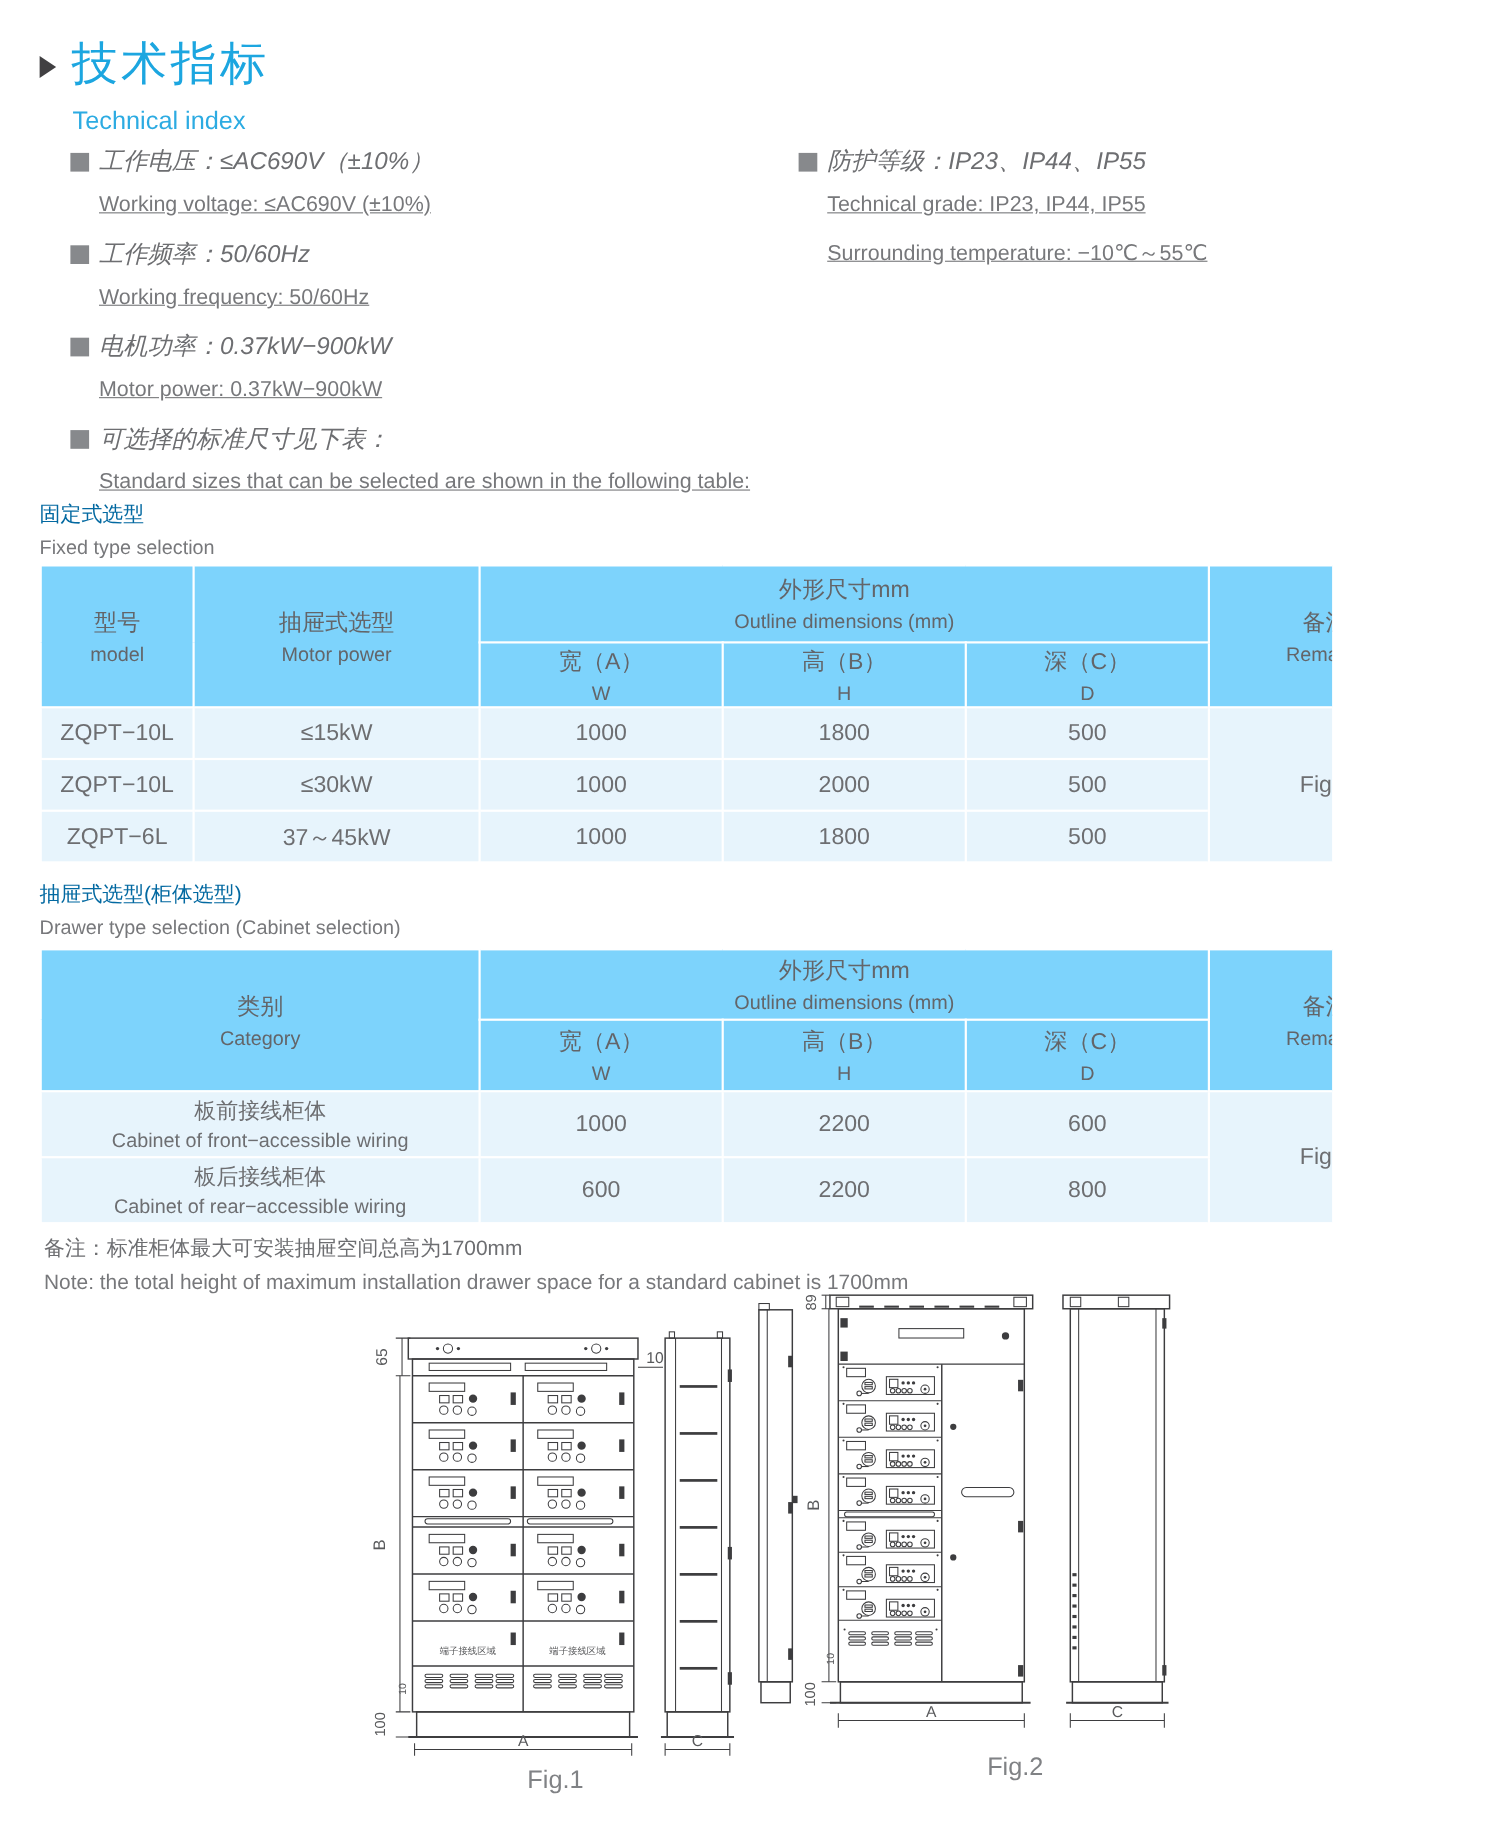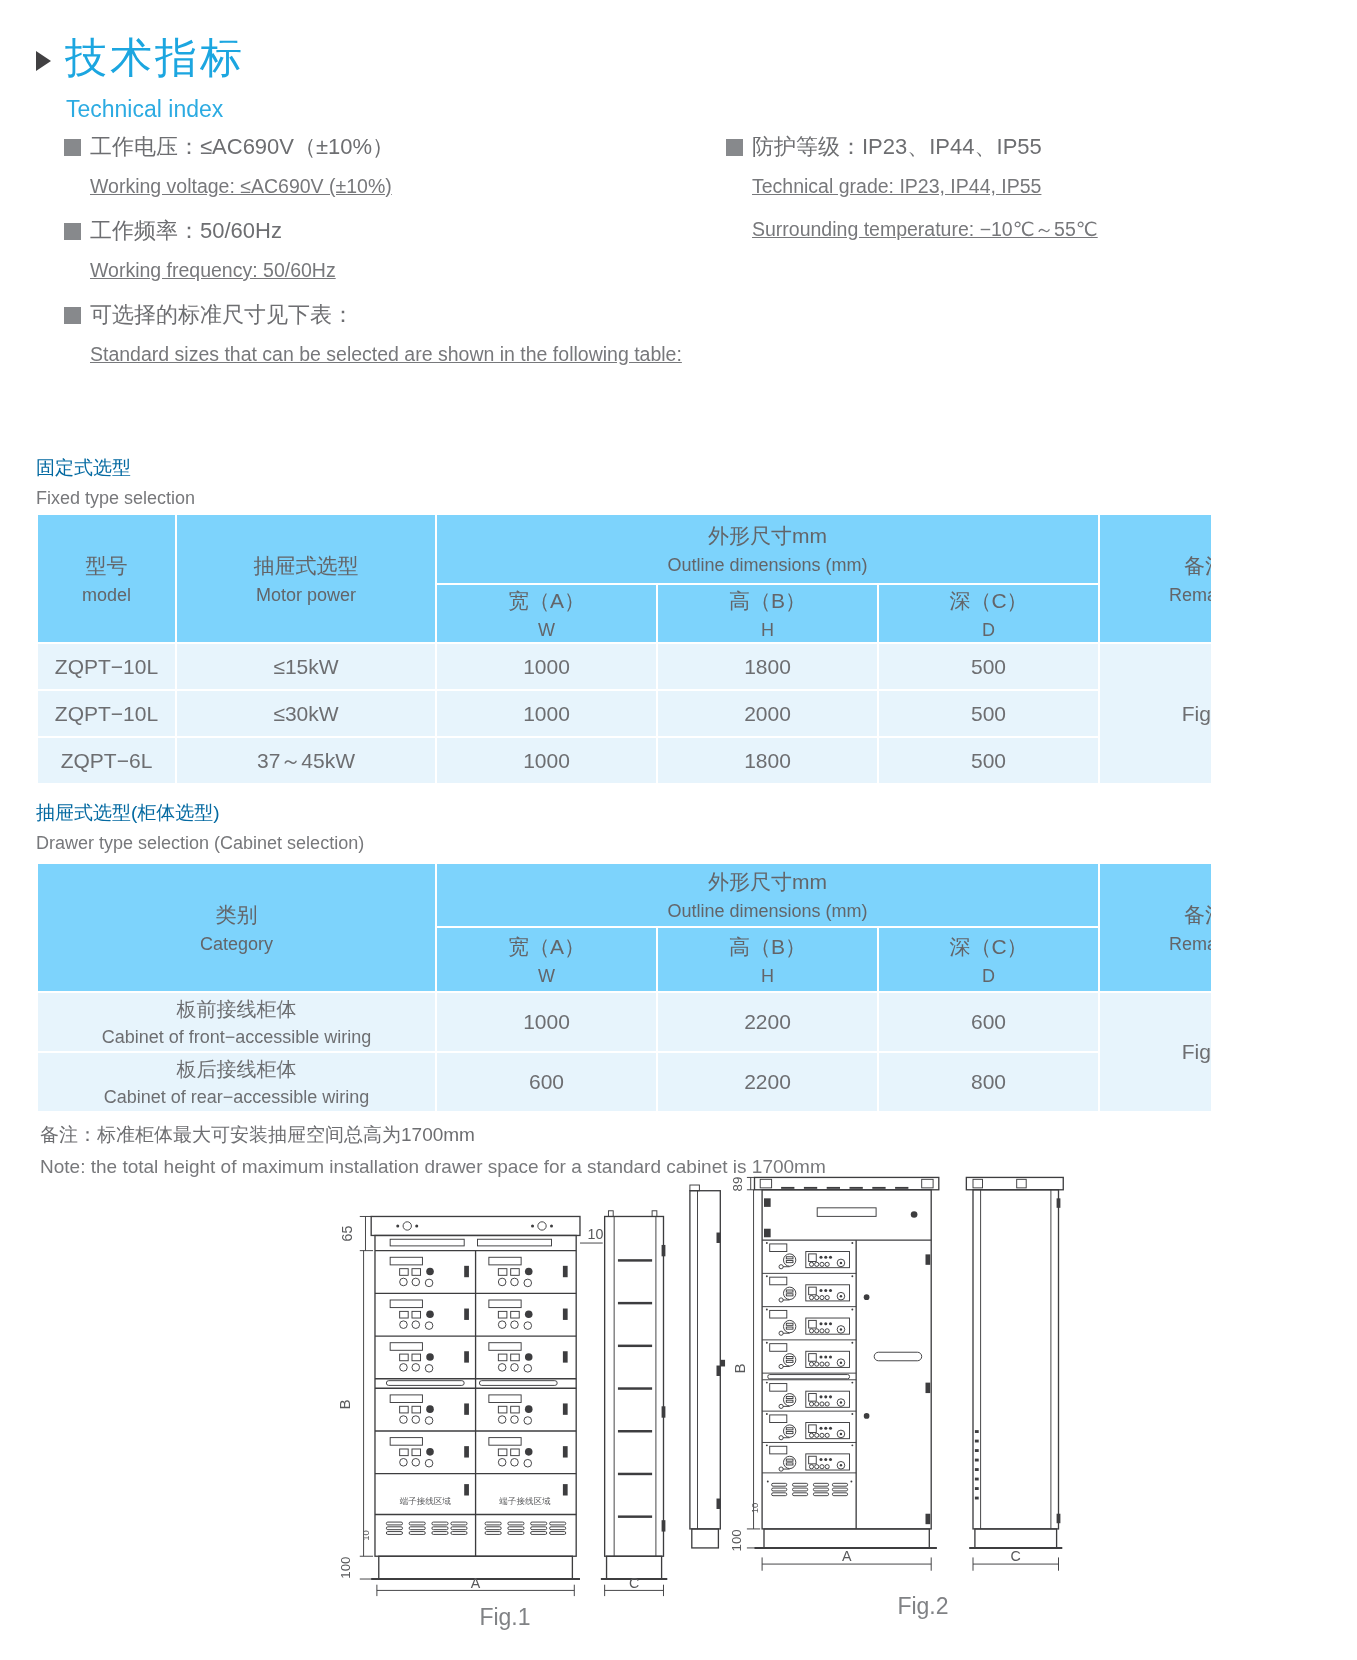--- a/index.html
+++ b/index.html
@@ -13,21 +13,21 @@
        border-bottom:10px solid transparent;margin-top:6px;}
   .title-cn{font-size:42px;color:#1ca6e0;font-weight:400;margin-left:14px;letter-spacing:3px;}
   .title-en{font-size:23px;color:#2cabe2;margin:10px 0 0 30px;}
 
   
   .specs{position:absolute;top:132px;left:64px;right:30px;}
   .spec-col{position:absolute;top:0;}
   .spec-col.left{left:0;width:640px;}
   .spec-col.right{left:662px;width:640px;}
   .spec{margin-bottom:18px;}
-  .spec .cn{font-size:22px;color:#6d6e71;display:flex;align-items:center;}
+  .spec .cn{font-size:22px;color:#6d6e71;display:flex;align-items:center;font-style:italic;}
   .bullet{width:17px;height:17px;background:#87898c;margin-right:9px;flex:none;}
   .spec .en{font-size:19.5px;color:#77787b;margin:13px 0 0 26px;text-decoration:underline;}
   .spec.gap{margin-top:16px;}
 
   
   .sec{position:absolute;left:36px;}
   .sec .cn{font-size:19px;color:#0369a1;}
   .sec .en{font-size:18px;color:#77787b;margin-top:7px;}
 
   
@@ -83,20 +83,27 @@
             <span>工作电压：≤AC690V（±10%）</span>
           </div>
         <div class="en">Working voltage: ≤AC690V (±10%)</div>
       </div>
       <div class="spec">
         <div class="cn">
             <span class="bullet"></span>
             <span>工作频率：50/60Hz</span>
           </div>
         <div class="en">Working frequency: 50/60Hz</div>
+      </div>
+      <div class="spec">
+        <div class="cn">
+            <span class="bullet"></span>
+            <span>电机功率：0.37kW−900kW</span>
+          </div>
+        <div class="en">Motor power: 0.37kW−900kW</div>
       </div>
       <div class="spec gap">
         <div class="cn">
             <span class="bullet"></span>
             <span>可选择的标准尺寸见下表：</span>
           </div>
         <div class="en">Standard sizes that can be selected are shown in the following table:</div>
       </div>
     </div>
     <div class="spec-col right">

